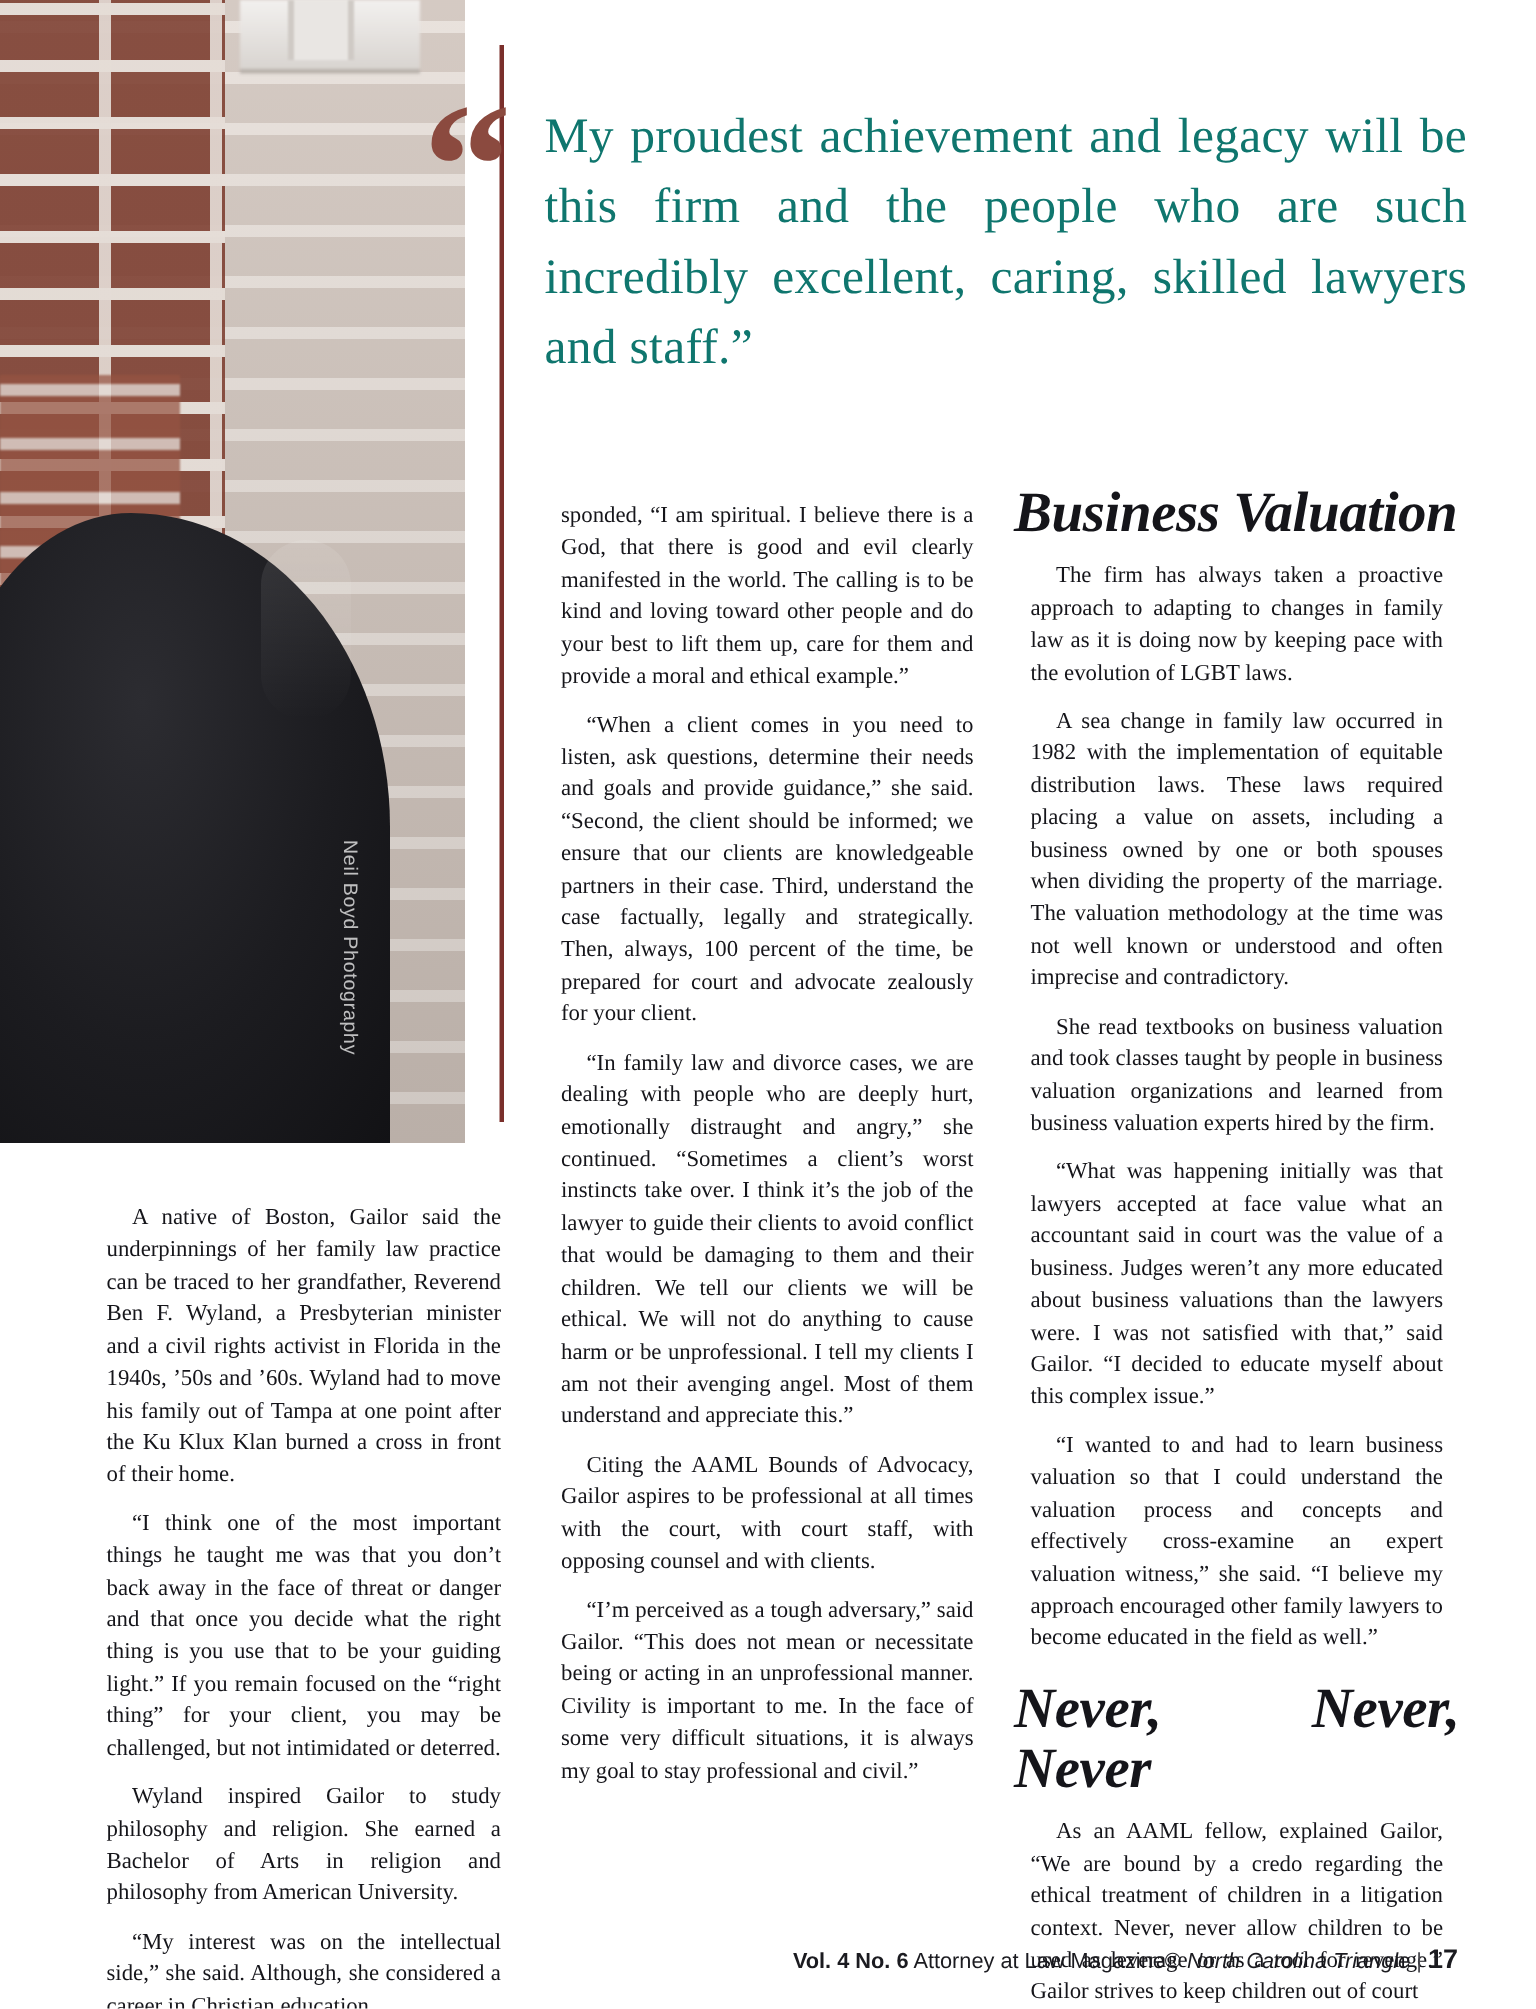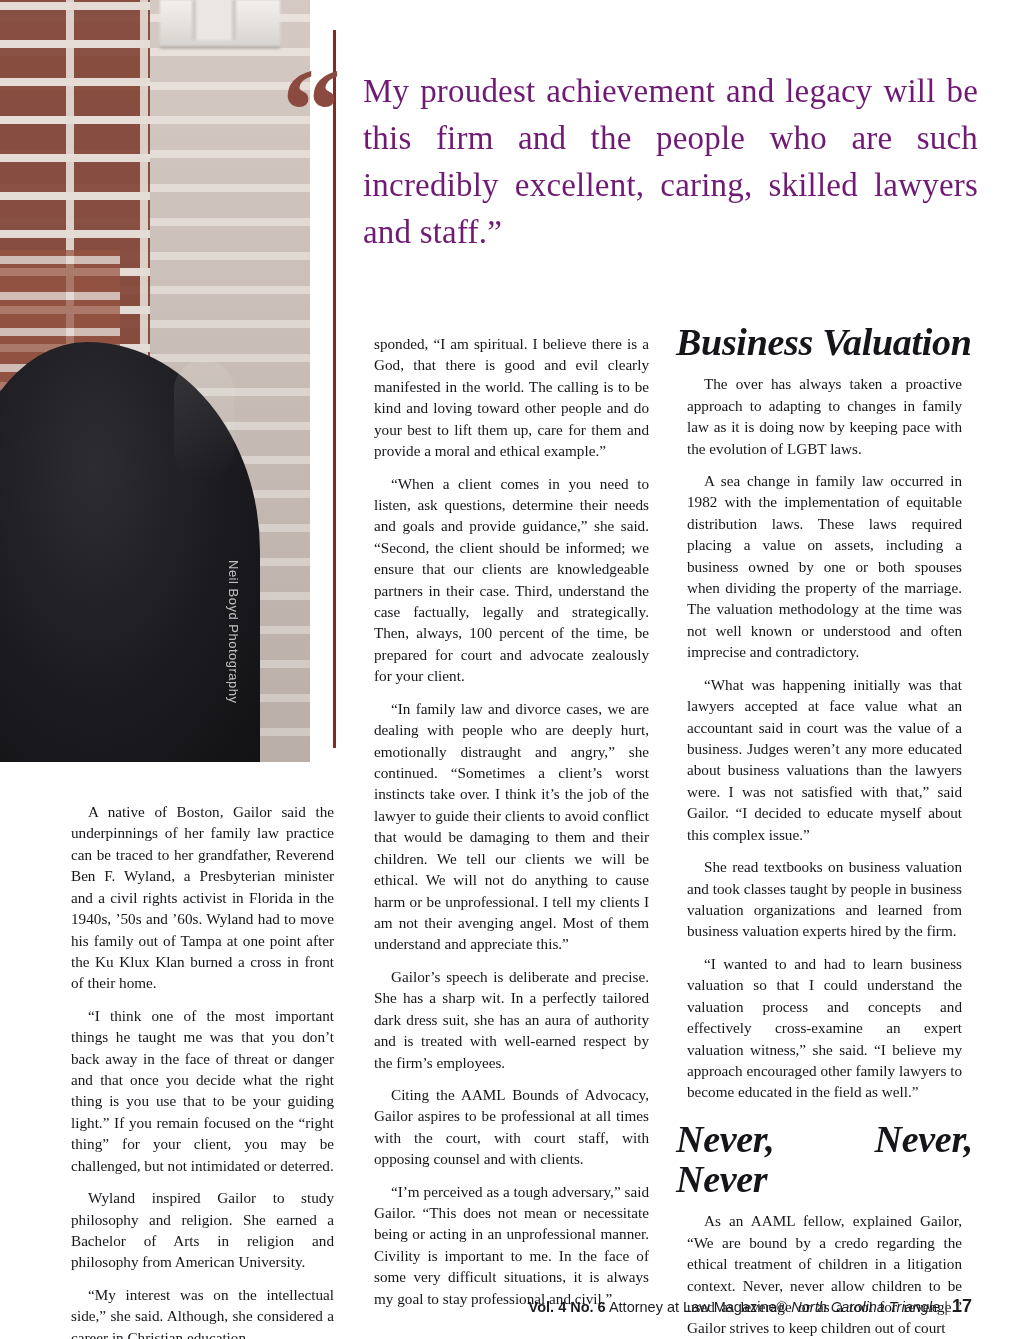--- a/index.html
+++ b/index.html
@@ -143,21 +143,21 @@
     font-weight: 700;
   }
   .pull-quote {
     position: absolute;
     left: 363px;
     top: 68px;
     width: 615px;
     font-family: "Liberation Serif", serif;
     font-size: 33px;
     line-height: 1.42;
-    color: #701a75;
+    color: #0f766e;
     text-align: justify;
     letter-spacing: 0.2px;
   }
 
   
   .col {
     position: absolute;
     font-size: 15.2px;
     line-height: 1.41;
     text-align: justify;
@@ -225,31 +225,30 @@
   <p>“I think one of the most important things he taught me was that you don’t back away in the face of threat or danger and that once you decide what the right thing is you use that to be your guiding light.” If you remain focused on the “right thing” for your client, you may be challenged, but not intimidated or deterred.</p>
   <p>Wyland inspired Gailor to study philosophy and religion. She earned a Bachelor of Arts in religion and philosophy from American University.</p>
   <p>“My interest was on the intellectual side,” she said. Although, she considered a career in Christian education.</p>
   <p>When asked if she is religious, Gailor re-</p>
 </div>
 
 <div class="col" id="col2">
   <p class="noindent">sponded, “I am spiritual. I believe there is a God, that there is good and evil clearly manifested in the world. The calling is to be kind and loving toward other people and do your best to lift them up, care for them and provide a moral and ethical example.”</p>
   <p>“When a client comes in you need to listen, ask questions, determine their needs and goals and provide guidance,” she said. “Second, the client should be informed; we ensure that our clients are knowledgeable partners in their case. Third, understand the case factually, legally and strategically. Then, always, 100 percent of the time, be prepared for court and advocate zealously for your client.</p>
   <p>“In family law and divorce cases, we are dealing with people who are deeply hurt, emotionally distraught and angry,” she continued. “Sometimes a client’s worst instincts take over. I think it’s the job of the lawyer to guide their clients to avoid conflict that would be damaging to them and their children. We tell our clients we will be ethical. We will not do anything to cause harm or be unprofessional. I tell my clients I am not their avenging angel. Most of them understand and appreciate this.”</p>
-  <p>Gailor’s speech is deliberate and precise. She has a sharp wit. In a perfectly tailored dark dress suit, she has an aura of authority and is treated with well-earned respect by the firm’s employees.</p>
   <p>Citing the AAML Bounds of Advocacy, Gailor aspires to be professional at all times with the court, with court staff, with opposing counsel and with clients.</p>
   <p>“I’m perceived as a tough adversary,” said Gailor. “This does not mean or necessitate being or acting in an unprofessional manner. Civility is important to me. In the face of some very difficult situations, it is always my goal to stay professional and civil.”</p>
 </div>
 
 <div class="col" id="col3">
   <h2 class="sec-head first">Business Valuation</h2>
-  <p>The over has always taken a proactive approach to adapting to changes in family law as it is doing now by keeping pace with the evolution of LGBT laws.</p>
+  <p>The firm has always taken a proactive approach to adapting to changes in family law as it is doing now by keeping pace with the evolution of LGBT laws.</p>
   <p>A sea change in family law occurred in 1982 with the implementation of equitable distribution laws. These laws required placing a value on assets, including a business owned by one or both spouses when dividing the property of the marriage. The valuation methodology at the time was not well known or understood and often imprecise and contradictory.</p>
+  <p>She read textbooks on business valuation and took classes taught by people in business valuation organizations and learned from business valuation experts hired by the firm.</p>
   <p>“What was happening initially was that lawyers accepted at face value what an accountant said in court was the value of a business. Judges weren’t any more educated about business valuations than the lawyers were. I was not satisfied with that,” said Gailor. “I decided to educate myself about this complex issue.”</p>
-  <p>She read textbooks on business valuation and took classes taught by people in business valuation organizations and learned from business valuation experts hired by the firm.</p>
   <p>“I wanted to and had to learn business valuation so that I could understand the valuation process and concepts and effectively cross-examine an expert valuation witness,” she said. “I believe my approach encouraged other family lawyers to become educated in the field as well.”</p>
   <h2 class="sec-head second">Never, Never, Never</h2>
   <p>As an AAML fellow, explained Gailor, “We are bound by a credo regarding the ethical treatment of children in a litigation context. Never, never allow children to be used as leverage or as a tool for revenge.” Gailor strives to keep children out of court</p>
 </div>
 
 <div class="footer">
   <span class="bold">Vol. 4 No. 6</span>
   <span>Attorney at Law Magazine®</span>
   <span class="italic">North Carolina Triangle</span>
   <span class="sep">|</span>

